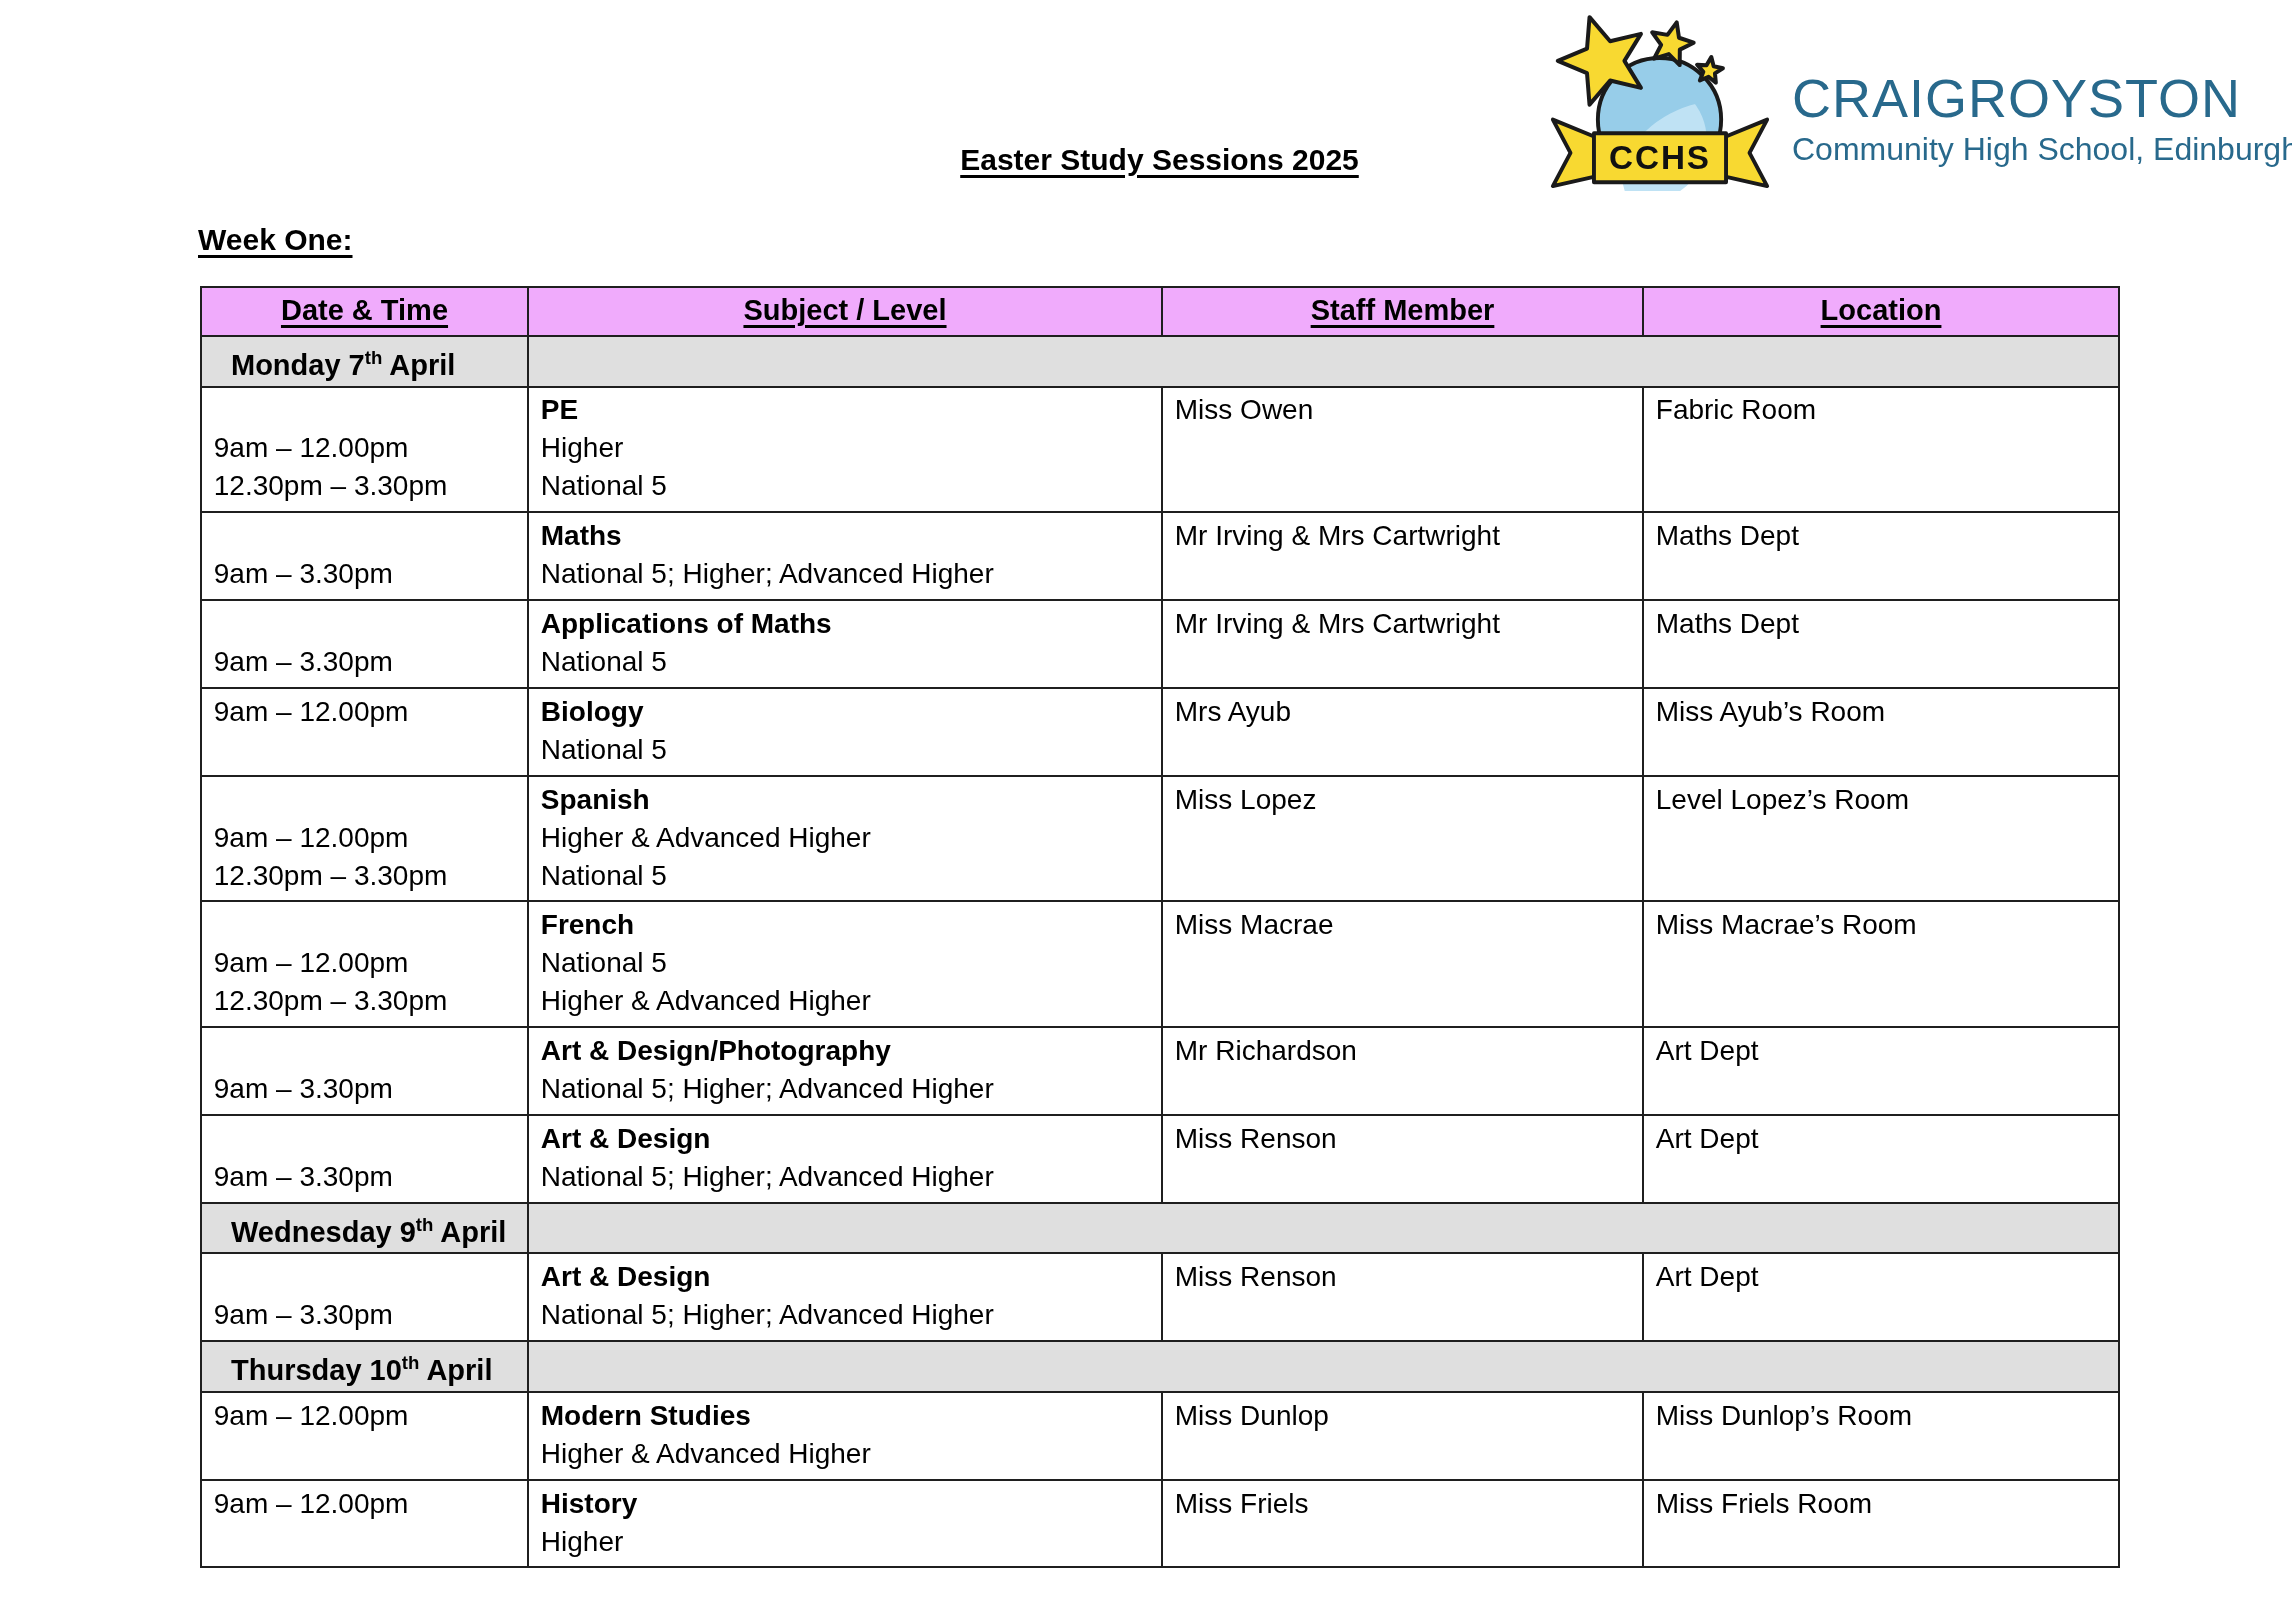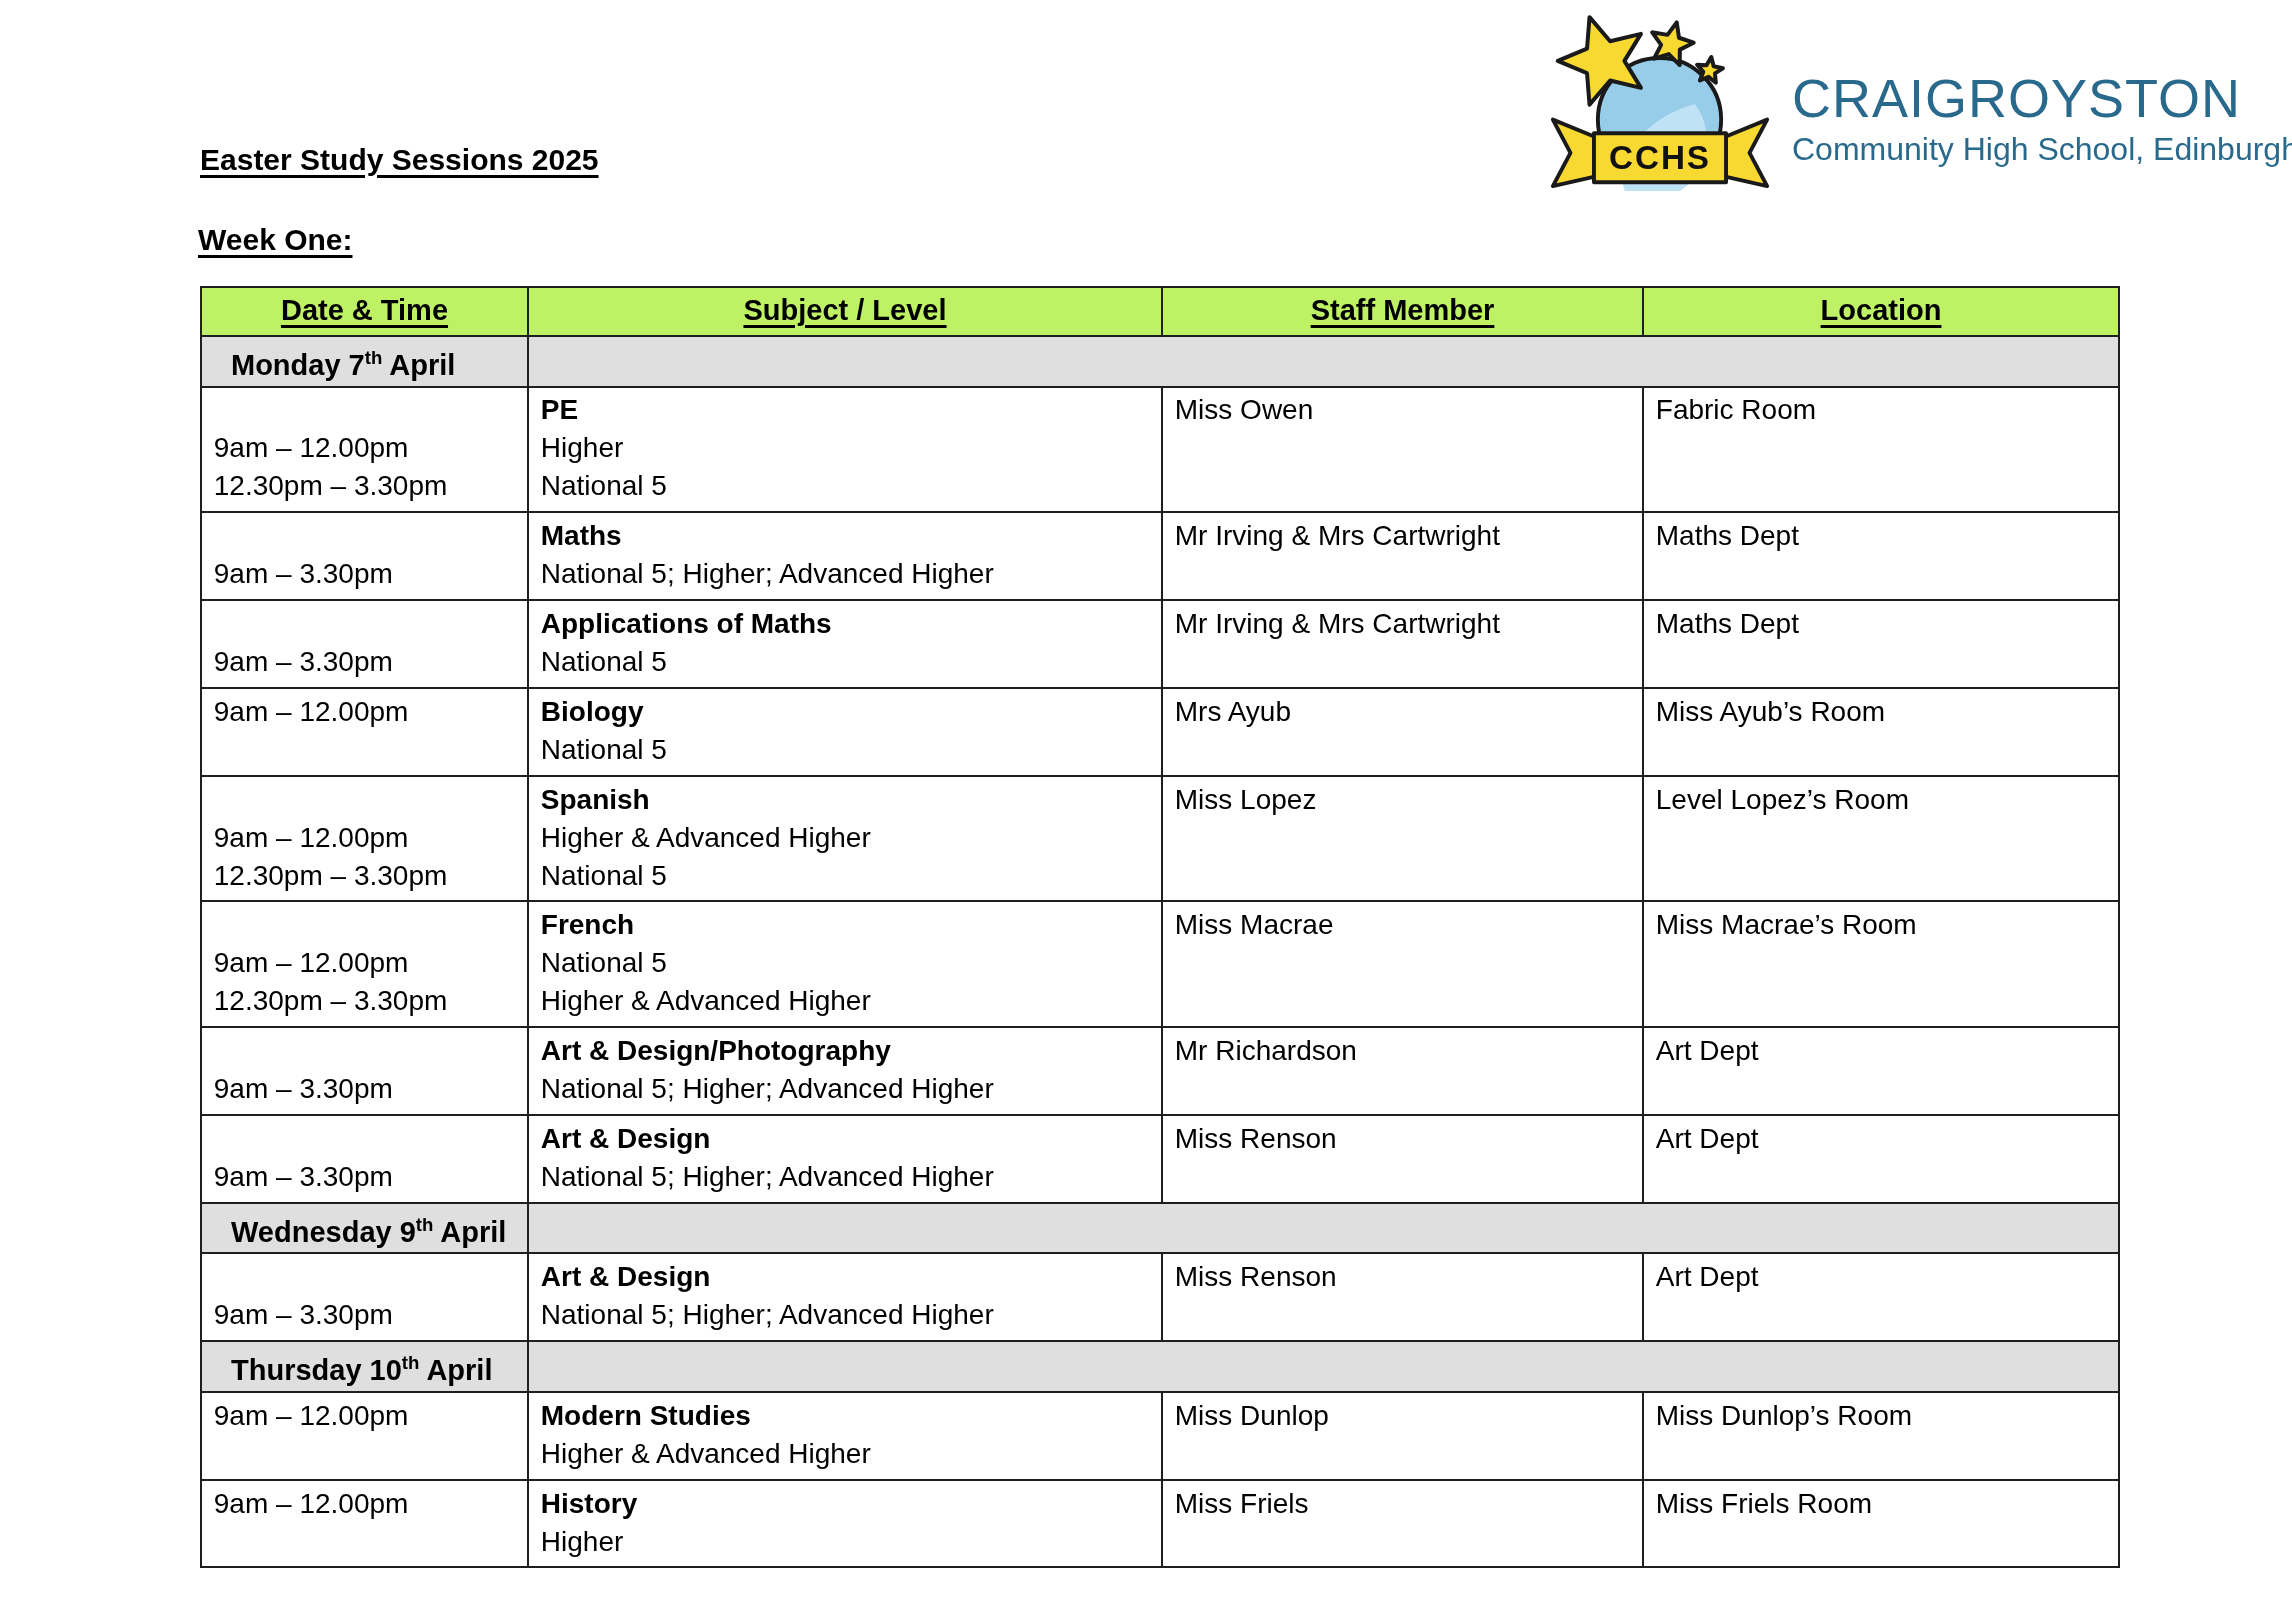--- a/index.html
+++ b/index.html
@@ -2,21 +2,21 @@
 <html><head>
 <meta charset="utf-8">
 <style>
   html,body{margin:0;padding:0;background:#ffffff;}
   .page{
     position:relative;width:2293px;height:1621px;background:#ffffff;
     font-family:"Liberation Sans", sans-serif;color:#000;overflow:hidden;
   }
   
   .doc-title{
-    position:absolute;top:143px;left:200px;width:1919px;
+    position:absolute;top:143px;left:200px;width:1919px;text-align:center;
     font-size:30px;font-weight:700;
   }
   .doc-title .u{
     text-decoration:underline;text-decoration-thickness:2.9px;text-underline-offset:4.9px;
   }
   .week-heading{
     position:absolute;top:223px;left:198px;font-size:30px;font-weight:700;
   }
   .week-heading .u{
     text-decoration:underline;text-decoration-thickness:2.9px;text-underline-offset:4.9px;
@@ -26,21 +26,21 @@
   .logo-badge{width:230px;height:181px;flex:0 0 auto;}
   .logo-text{margin-left:17px;margin-top:61px;color:#28698C;}
   .school-name{font-size:54px;line-height:1;letter-spacing:1px;white-space:nowrap;}
   .school-subtitle{font-size:32px;margin-top:5.9px;white-space:nowrap;}
   
   .schedule{position:absolute;top:286px;left:200px;}
   table{border-collapse:collapse;table-layout:fixed;width:1919px;background:#fff;}
   th,td{border:2px solid #1f1f1f;vertical-align:top;overflow:hidden;}
   table{border:2.9px solid #1f1f1f;}
   thead th{
-    background:#bef264;font-size:29px;font-weight:700;text-align:center;
+    background:#f0abfc;font-size:29px;font-weight:700;text-align:center;
     padding:2px 0 3.9px;line-height:41px;vertical-align:middle;
   }
   thead th .u{
     text-decoration:underline;text-decoration-thickness:2.5px;text-underline-offset:4.9px;
   }
   .day-row td{background:#DFDFDF;}
   .day-cell{
     font-weight:700;font-size:29px;line-height:41px;padding:0 29px;white-space:nowrap;
   }
   .day-cell sup{font-size:18.6px;}

